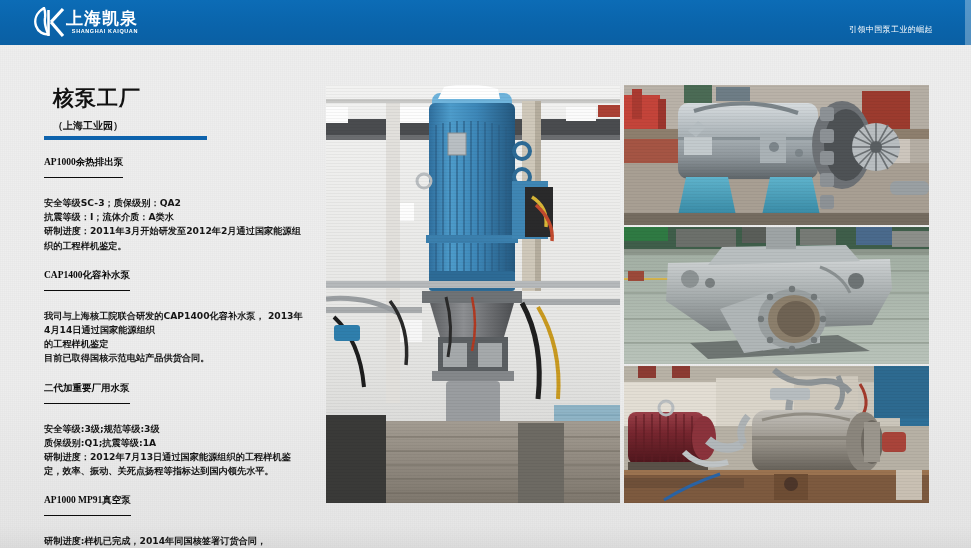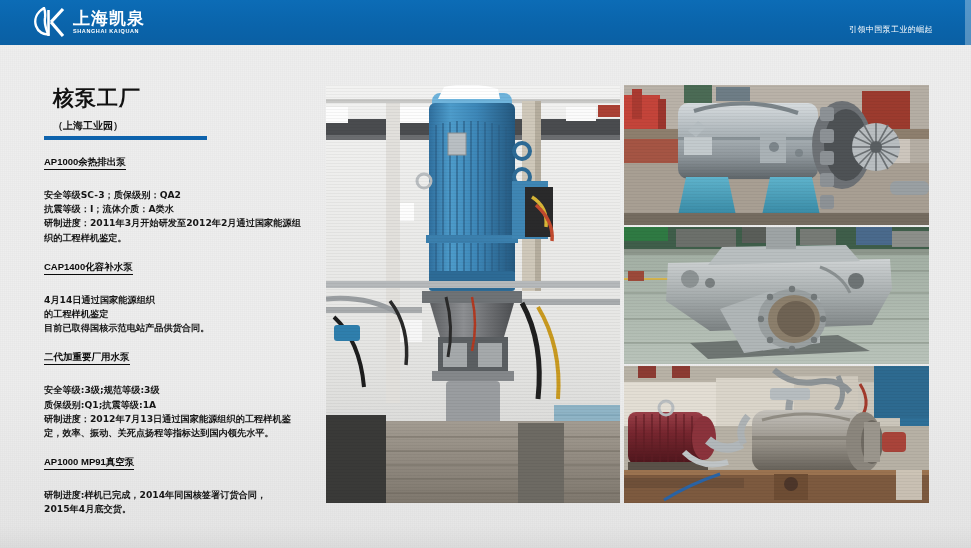--- a/index.html
+++ b/index.html
@@ -17,21 +17,21 @@
   }
 
   
   .header{
     position:absolute;left:0;top:0;width:971px;height:45px;
     background:#0a66b0;
     background:linear-gradient(180deg,#0c6cb6 0%,#0a64ab 55%,#0a5fa3 100%);
   }
   .logo-wrap{
     position:absolute;left:32px;top:6px;height:33px;
-    display:flex;align-items:center;gap:7px;
+    display:flex;align-items:center;text-align:right;
   }
   .logo-mark{width:34px;height:31px;display:block;}
   .logo-text{display:flex;flex-direction:column;justify-content:center;line-height:1;}
   .logo-cn{
     font-size:17px;font-weight:bold;color:#ffffff;letter-spacing:1px;
     font-family:"DejaVu Sans","Liberation Sans",sans-serif;
   }
   .logo-en{
     font-size:5.5px;font-weight:bold;color:#ffffff;letter-spacing:0.6px;
     margin-top:2px;
@@ -58,22 +58,22 @@
     font-size:10px;font-weight:bold;color:#111111;
     font-family:"DejaVu Sans","Liberation Sans",sans-serif;
     margin-left:9px;
   }
   .title-rule{width:163px;height:4px;background:#0e63ad;margin-top:3px;}
 
   .block{margin-top:11px;}
   .block-head{
     display:inline-block;
     font-size:9.5px;font-weight:bold;color:#0b0b0b;
-    border-bottom:1px solid #0b0b0b;padding-bottom:0px;
-    font-family:Liberation Sans, sans-serif;
+    border-bottom:1px solid #0b0b0b;padding-bottom:8px;
+    font-family:Liberation Serif, serif;
   }
   .block-lines{margin-top:18px;}
   .line{
     font-size:9.2px;color:#161616;line-height:14.2px;font-weight:bold;
     font-family:"DejaVu Sans","Liberation Sans",sans-serif;
     white-space:nowrap;
   }
 
   
   .photo-main{
@@ -130,20 +130,21 @@
         <div class="line">安全等级SC-3；质保级别：QA2</div>
         <div class="line">抗震等级：Ⅰ；流体介质：A类水</div>
         <div class="line">研制进度：2011年3月开始研发至2012年2月通过国家能源组</div>
         <div class="line">织的工程样机鉴定。</div>
       </div>
     </div>
 
     <div class="block">
       <div class="block-head">CAP1400化容补水泵</div>
       <div class="block-lines">
+        <div class="line">我司与上海核工院联合研发的CAP1400化容补水泵， 2013年</div>
         <div class="line">4月14日通过国家能源组织</div>
         <div class="line">的工程样机鉴定</div>
         <div class="line">目前已取得国核示范电站产品供货合同。</div>
       </div>
     </div>
 
     <div class="block">
       <div class="block-head">二代加重要厂用水泵</div>
       <div class="block-lines">
         <div class="line">安全等级:3级;规范等级:3级</div>

